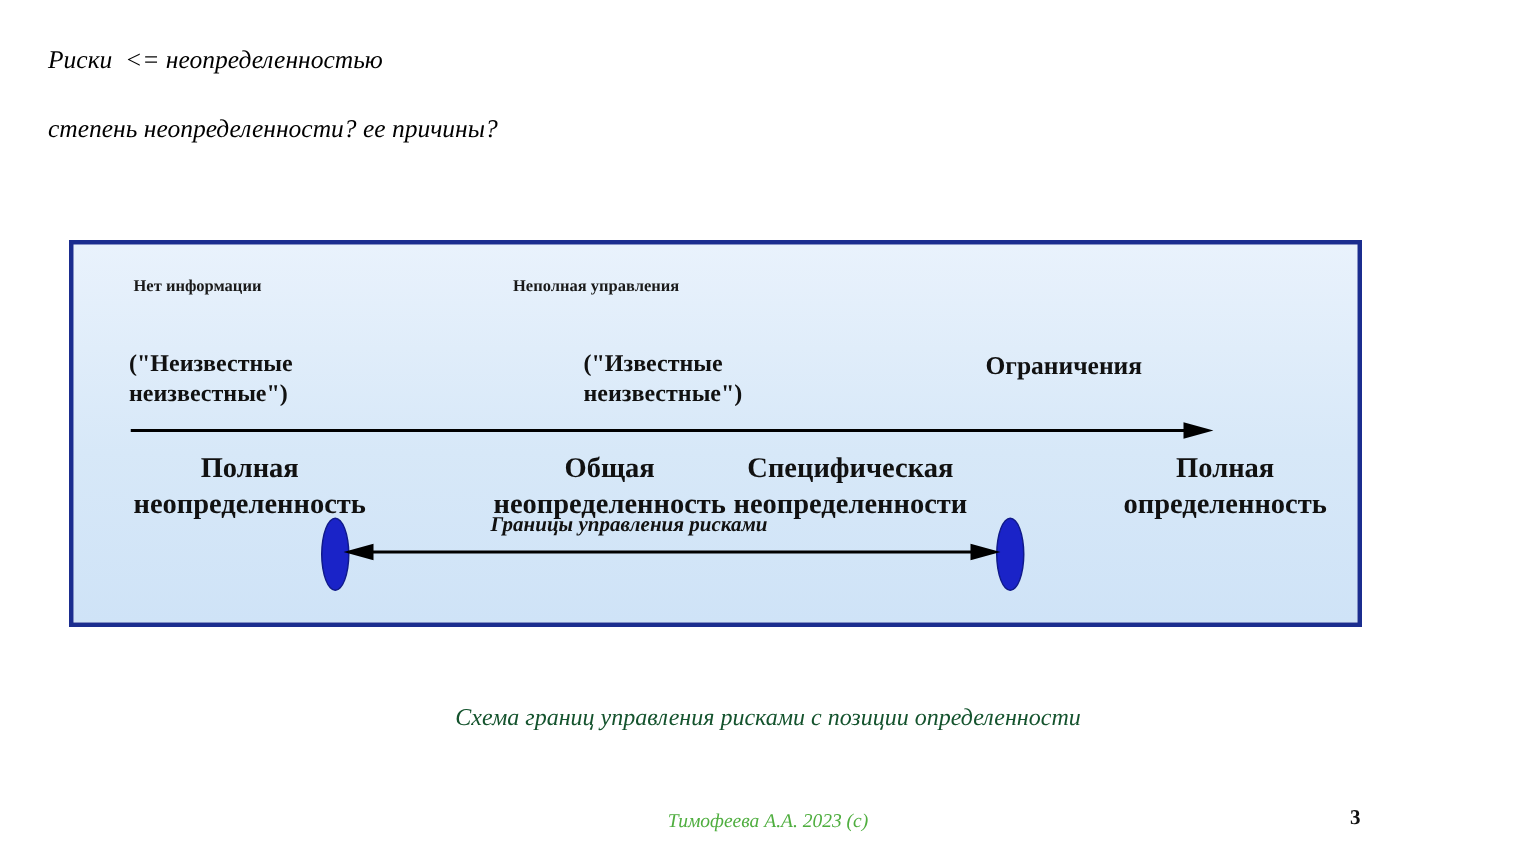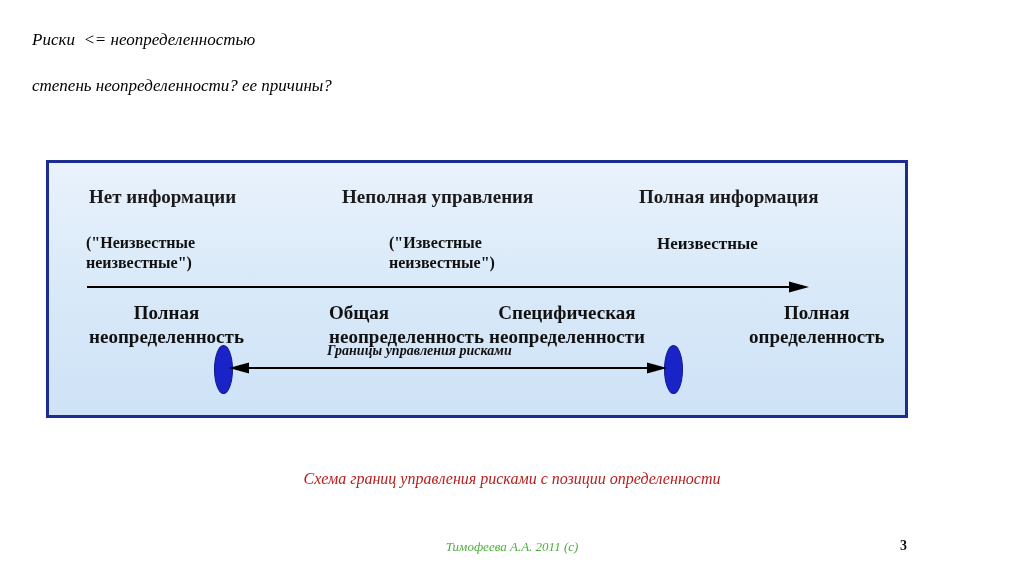--- a/index.html
+++ b/index.html
@@ -44,34 +44,34 @@
   }
 
   .dlabel {
     position: absolute;
     font-family: "Liberation Serif", serif;
     color: #111111;
     white-space: pre;
     line-height: 1.25;
   }
 
-  .row-info { font-size: 19px; font-weight: 700; color: #1a1a1a; }
+  .row-info { font-size: 11px; font-weight: 700; color: #1a1a1a; }
   .row-quotes { font-size: 16px; font-weight: 700; color: #111111; }
   .row-bottom { font-size: 19px; font-weight: 700; color: #111111; }
 
   .r1-c1 { left: 40px;  top: 22px; }
   .r1-c2 { left: 293px; top: 22px; }
   .r1-c3 { left: 590px; top: 22px; }
 
   .r2-c1 { left: 37px;  top: 70px; }
   .r2-c2 { left: 340px; top: 70px; }
   .r2-c3 { left: 608px; top: 70px; font-size: 17px; }
 
   .r3-c1 { left: 40px;  top: 138px; text-align: center; }
-  .r3-c2 { left: 280px; top: 138px; font-weight: 700; }
+  .r3-c2 { left: 280px; top: 138px; text-align: center; font-weight: 700; }
   .r3-c3 { left: 440px; top: 138px; text-align: center; font-weight: 700; }
   .r3-c4 { left: 700px; top: 138px; text-align: center; }
 
   
   .top-arrow {
     position: absolute;
     left: 38px;
     top: 118px;
     width: 722px;
     height: 12px;
@@ -111,21 +111,21 @@
 
   .caption {
     position: absolute;
     left: 0;
     right: 0;
     top: 470px;
     text-align: center;
     font-family: "Liberation Serif", serif;
     font-style: italic;
     font-size: 16px;
-    color: #b91c1c;
+    color: #14532d;
     white-space: pre;
   }
 
   .footer-author {
     position: absolute;
     left: 0;
     right: 0;
     top: 539px;
     text-align: center;
     font-family: "Liberation Serif", serif;
@@ -150,27 +150,26 @@
 
 <div class="slide">
 
   <div class="headline headline-2">степень неопределенности? ее причины?</div>
   <div class="headline headline-1">Риски  &lt;= неопределенностью</div>
 
   <div class="diagram-frame">
 
     <div class="dlabel row-info r1-c1" style="white-space: pre;">Нет информации</div>
     <div class="dlabel row-info r1-c2" style="white-space: pre;">Неполная управления</div>
-    <div class="dlabel row-info r1-c3" style="white-space: pre;">Полная информация</div>
 
     <div class="dlabel row-quotes r2-c1" style="white-space: pre;">("Неизвестные
 неизвестные")</div>
     <div class="dlabel row-quotes r2-c2" style="white-space: pre;">("Известные
 неизвестные")</div>
-    <div class="dlabel row-quotes r2-c3" style="white-space: pre;">Неизвестные</div>
+    <div class="dlabel row-quotes r2-c3" style="white-space: pre;">Ограничения</div>
 
     <svg class="top-arrow" viewBox="0 0 722 12" xmlns="http://www.w3.org/2000/svg">
       <line x1="0" y1="6" x2="706" y2="6" stroke="#000000" stroke-width="2"></line>
       <polygon points="722,6 702,0.5 702,11.5" fill="#000000"></polygon>
     </svg>
 
     <div class="dlabel row-bottom r3-c1" style="white-space: pre;">Полная
 неопределенность</div>
     <div class="dlabel row-bottom r3-c2" style="white-space: pre;">Общая
 неопределенность</div>
@@ -187,16 +186,16 @@
     <svg class="inner-arrow" viewBox="0 0 438 12" xmlns="http://www.w3.org/2000/svg">
       <line x1="16" y1="6" x2="422" y2="6" stroke="#000000" stroke-width="2"></line>
       <polygon points="0,6 20,0.5 20,11.5" fill="#000000"></polygon>
       <polygon points="438,6 418,0.5 418,11.5" fill="#000000"></polygon>
     </svg>
 
   </div>
 
   <div class="caption">Схема границ управления рисками с позиции определенности</div>
 
-  <div class="footer-author">Тимофеева А.А. 2011 (с)</div>
+  <div class="footer-author">Тимофеева А.А. 2023 (с)</div>
   <div class="footer-page">3</div>
 
 </div>
 
 </body></html>

